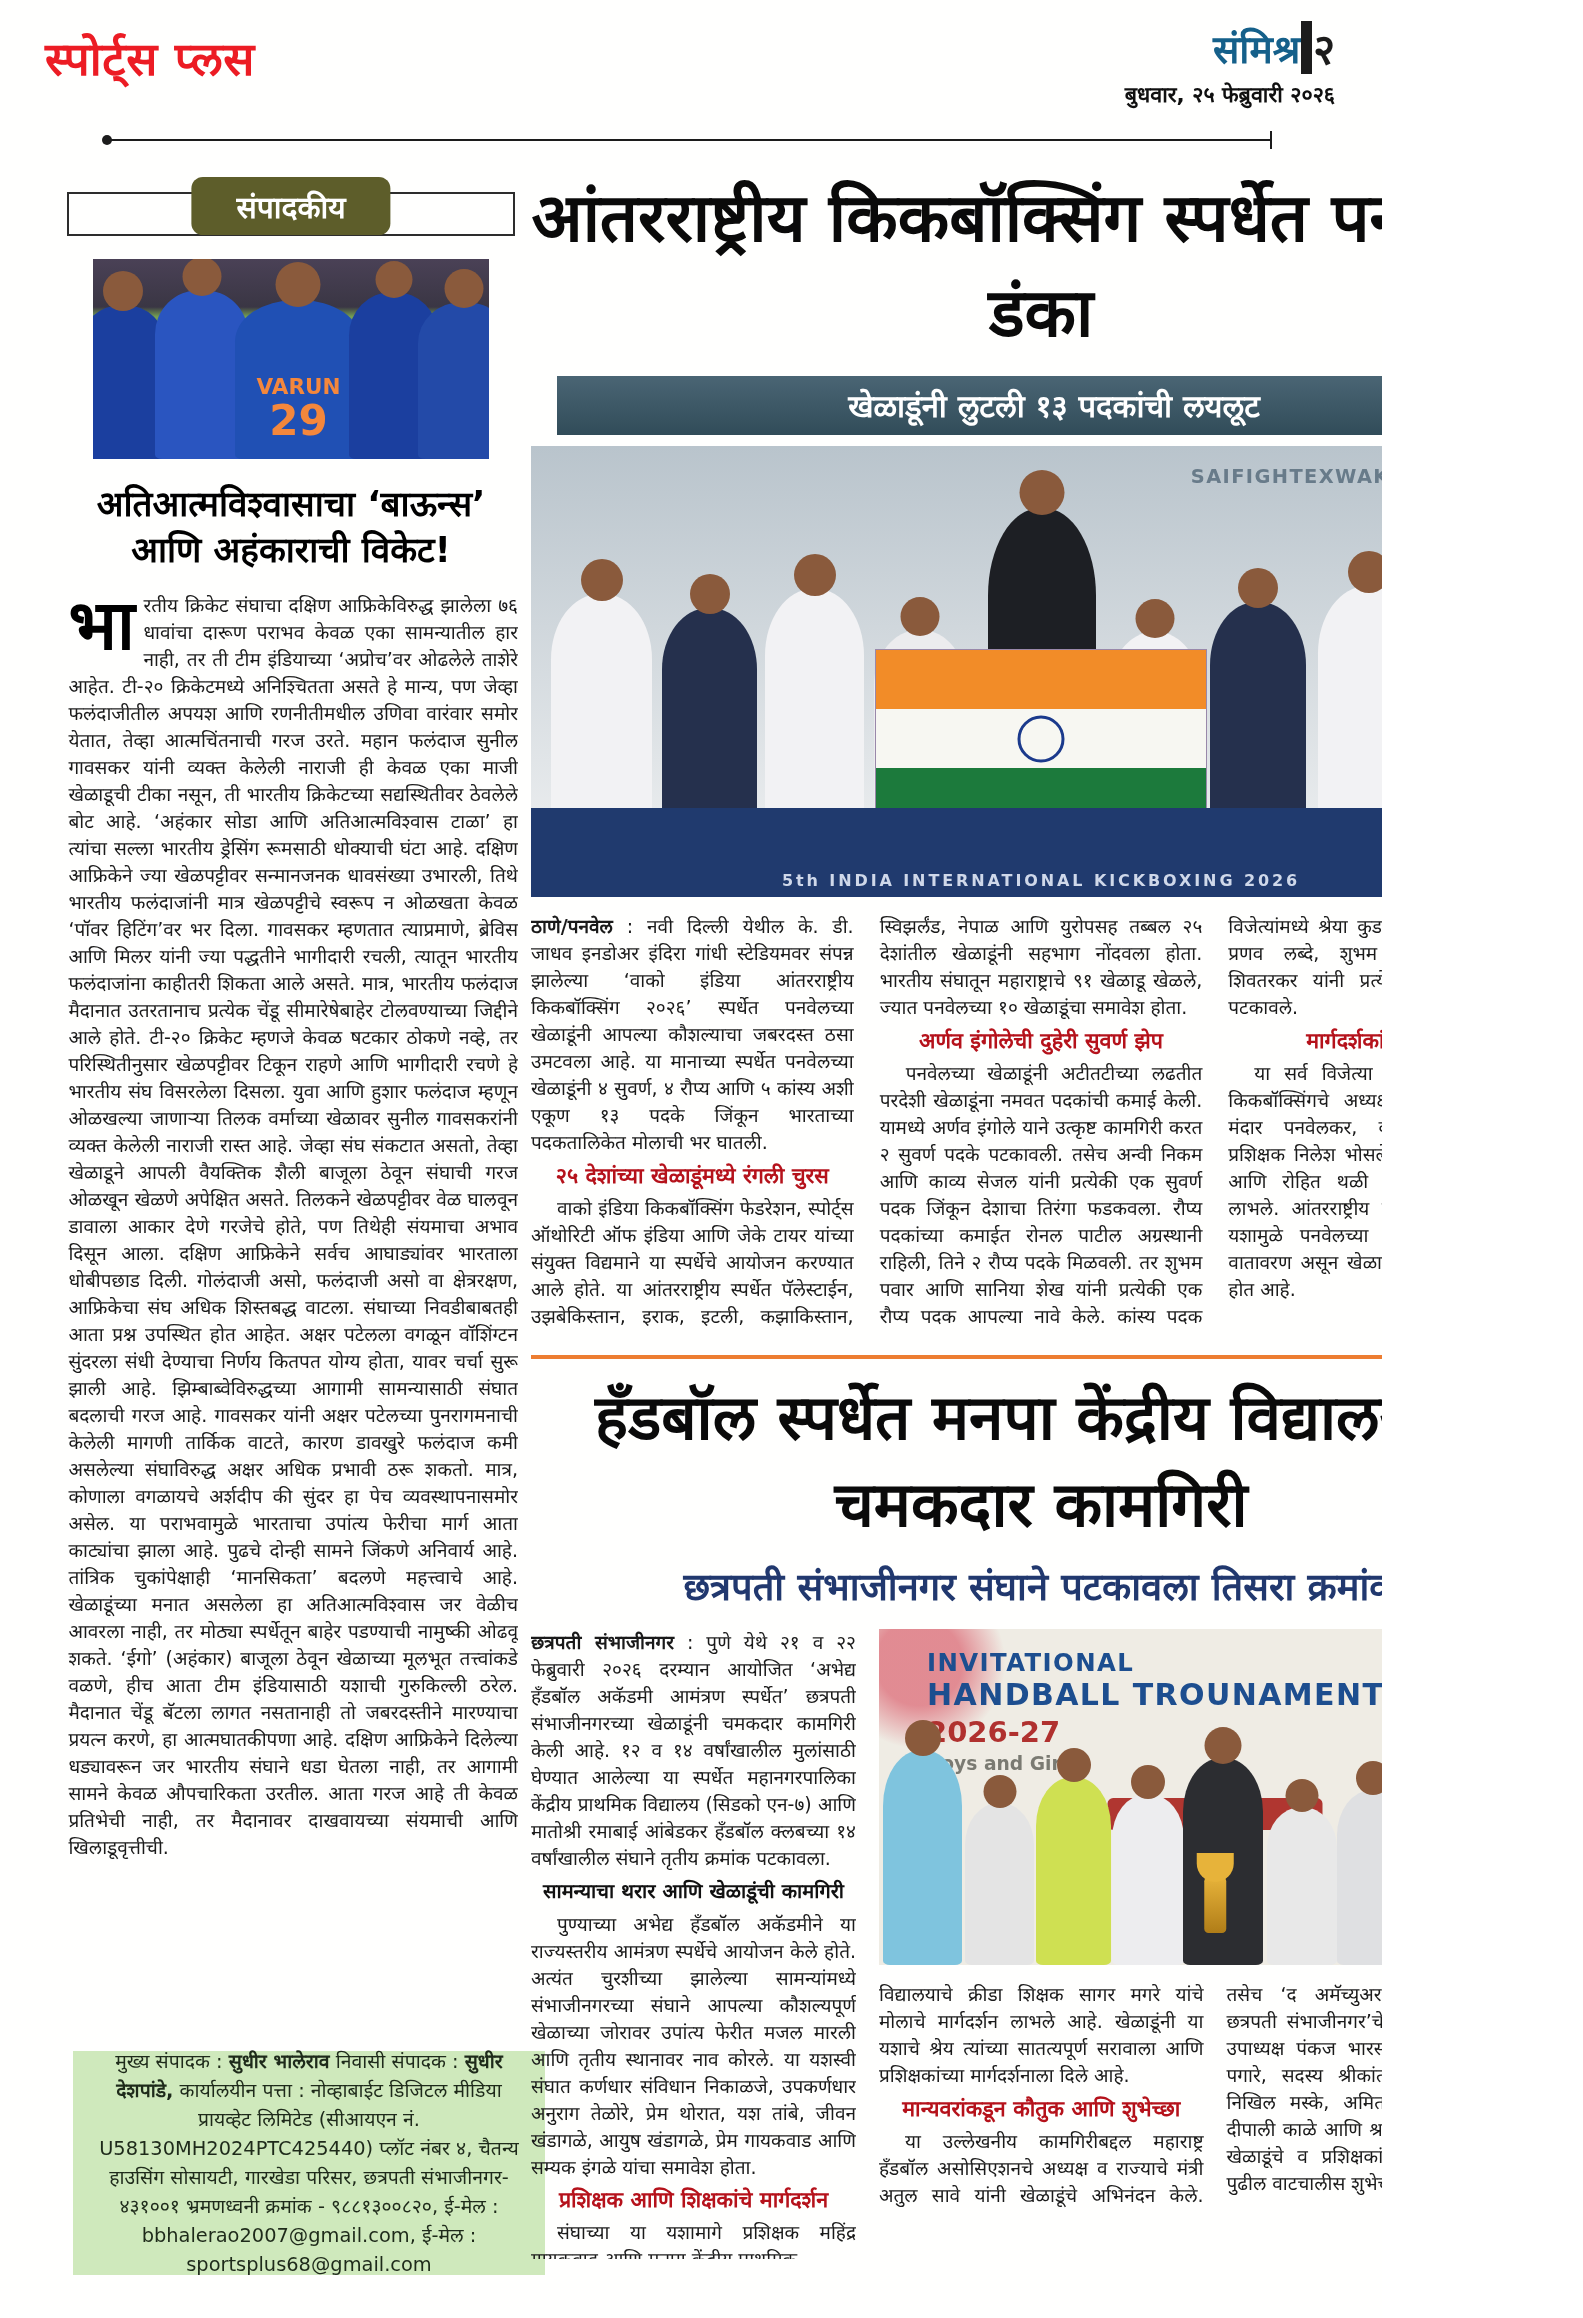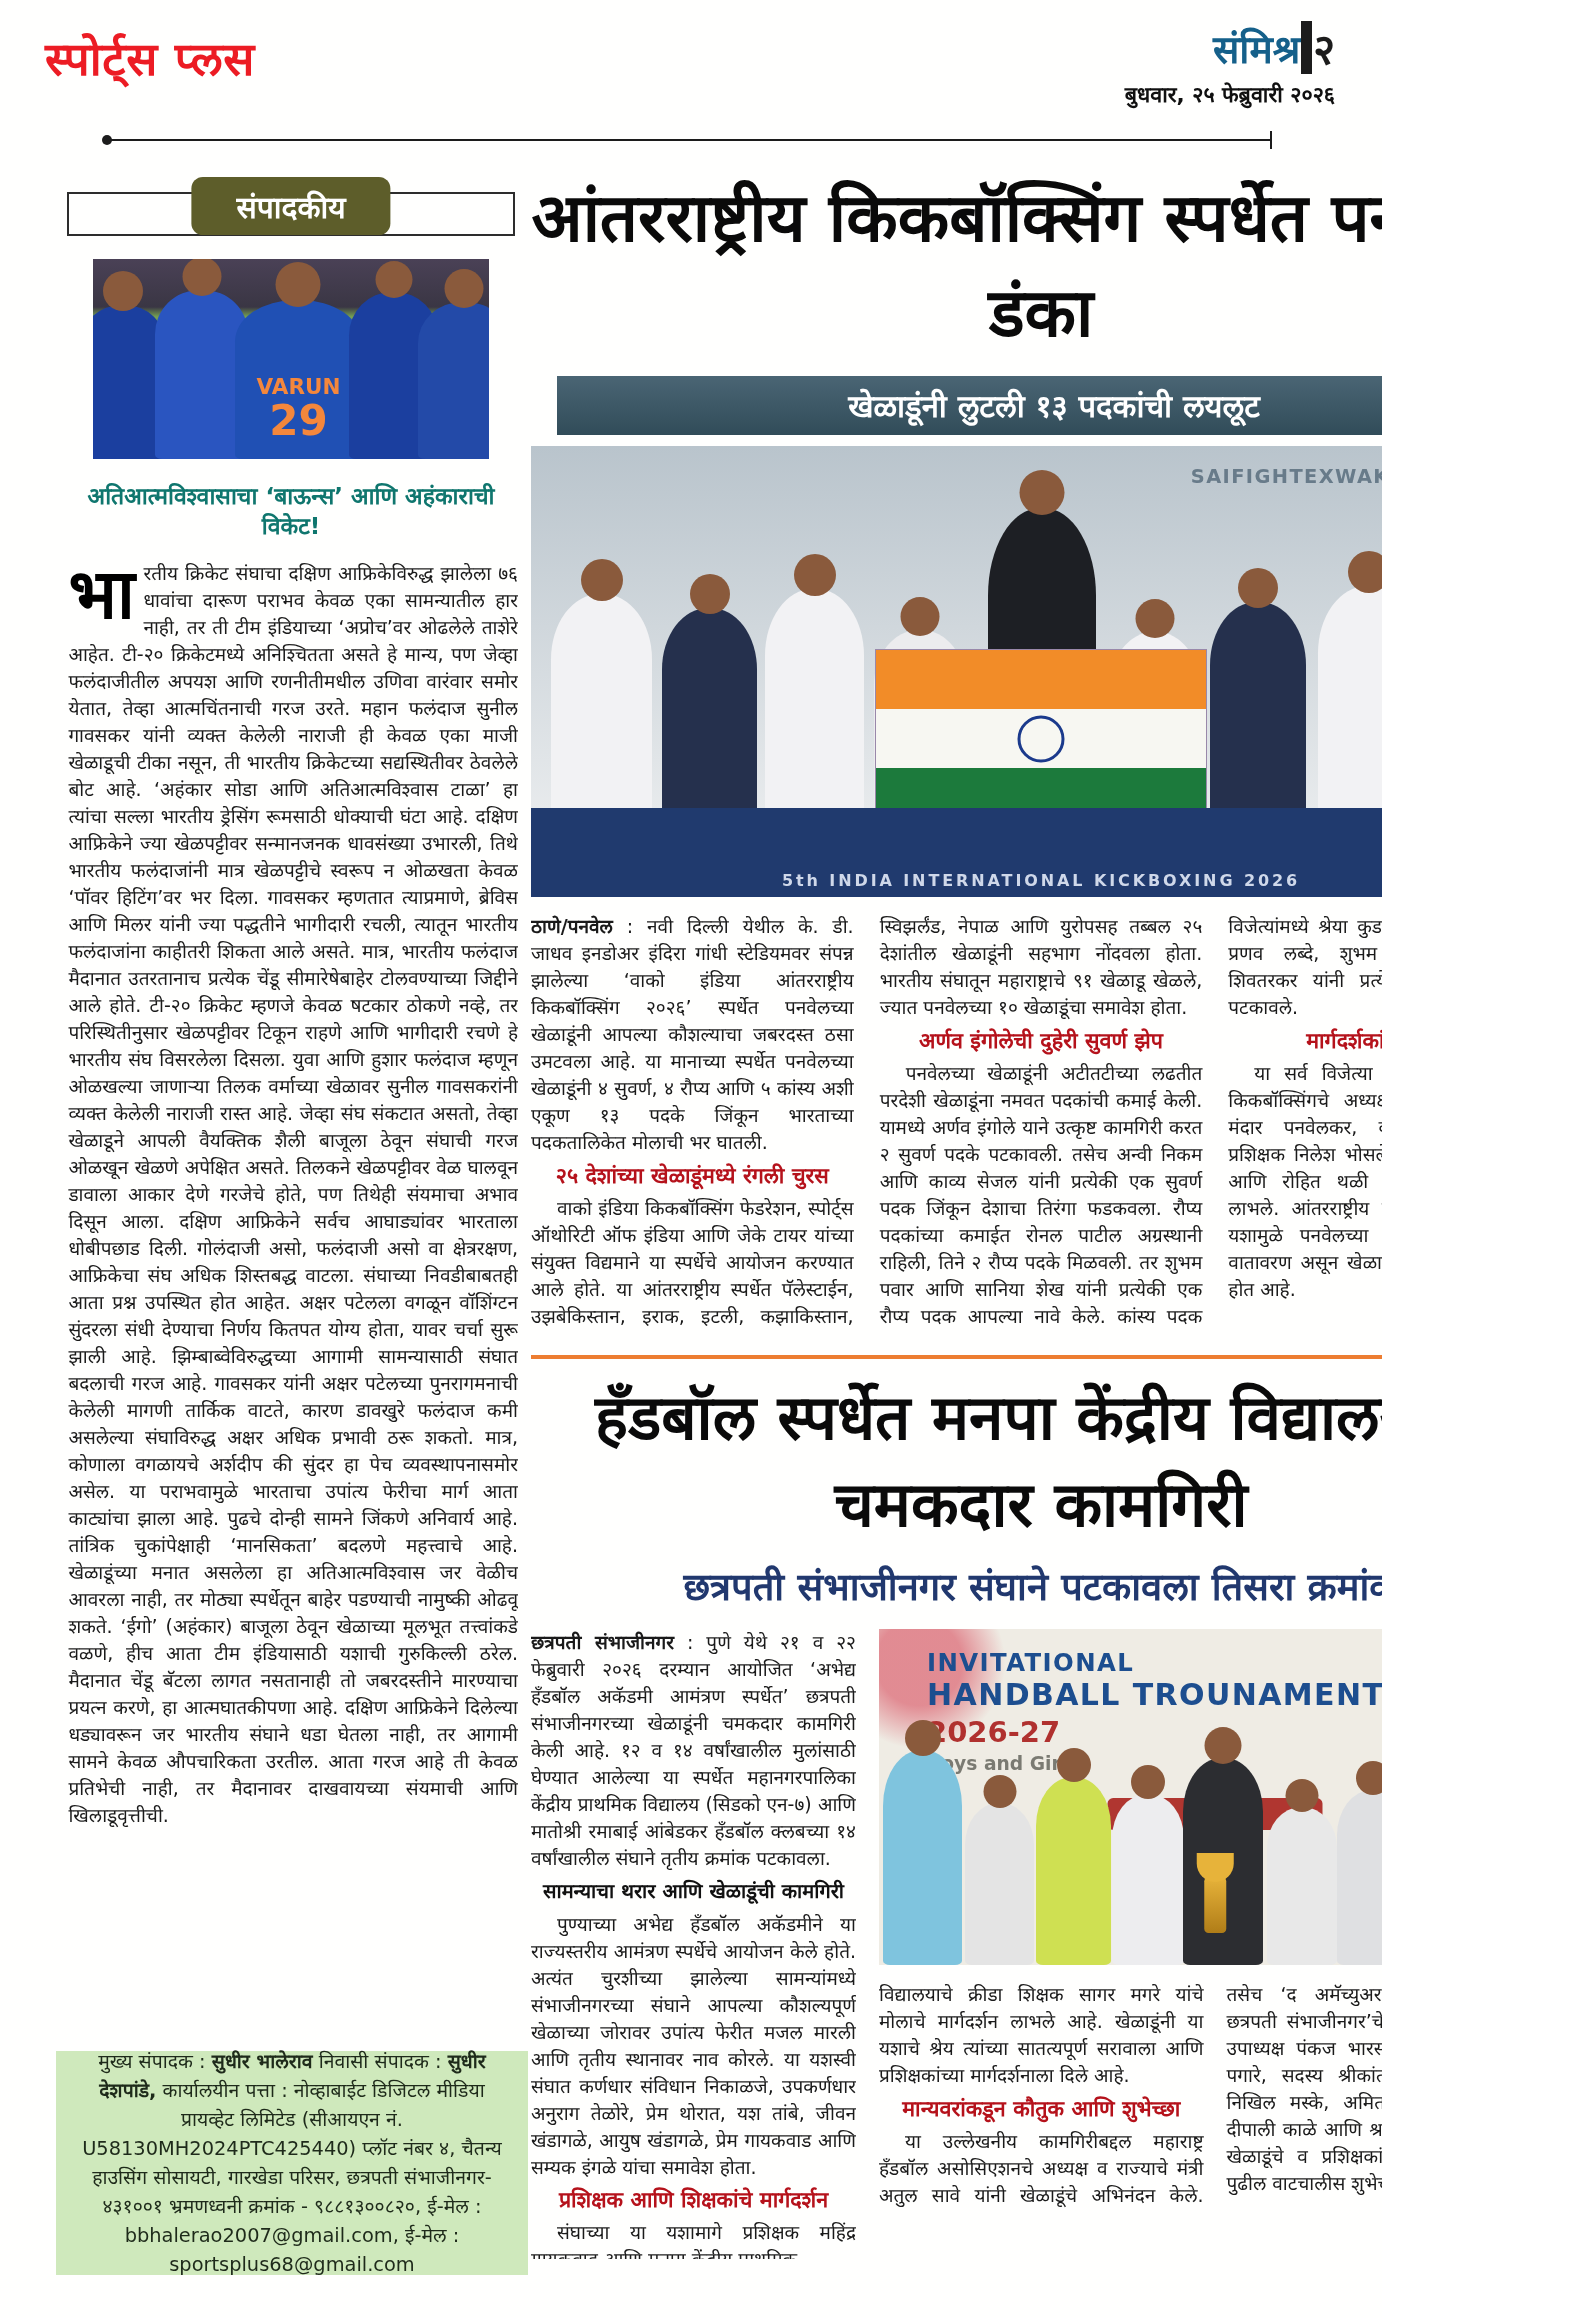--- a/index.html
+++ b/index.html
@@ -21,25 +21,25 @@
   
   .ed-col{position:absolute;left:54px;top:172px;width:474px;}
   .ed-frame{margin:20px 13px 0;border:2.9px solid #2d2d2d;height:40px;position:relative;}
   .ed-pill{position:absolute;left:50%;top:-17px;transform:translateX(-50%);background:#5d5d2a;color:#fff;
            font-size:30px;font-weight:800;padding:8.6px 45px;border-radius:11.5px;white-space:nowrap;}
   .ed-photo{position:relative;margin:23px auto 0;width:396px;height:200px;overflow:hidden;
             background:linear-gradient(180deg,#4a4156 0%,#3a3644 24%,#76a253 29%,#5d8a42 38%,#47537a 42%,#333a52 100%);}
   .jersey{position:absolute;left:141px;bottom:16px;width:129px;text-align:center;color:#f4873c;font-weight:800;line-height:1.05;}
   .jersey .jn{font-size:21.5px;display:block;}
   .jersey .jno{font-size:42px;display:block;}
-  .ed-headline{margin-top:21.5px;text-align:center;font-size:23px;font-weight:800;line-height:1.32;color:#0f766e;padding:0 5.7px;}
+  .ed-headline{margin-top:21.5px;text-align:center;font-size:35px;font-weight:800;line-height:1.32;color:#000000;padding:0 5.7px;}
   .ed-body{margin:18.7px 10px 0 14.4px;font-size:19px;line-height:27px;text-align:justify;height:1285px;overflow:hidden;color:#1a1a1a;}
   .dropcap{float:left;font-size:69px;line-height:56px;padding:5.7px 8.6px 0 0;font-weight:800;color:#000;}
 
-  .pub-box{position:absolute;left:56px;top:2051px;width:472px;height:224px;background:#cfe9bc;box-sizing:border-box;
+  .pub-box{position:absolute;left:73px;top:2051px;width:472px;height:224px;background:#cfe9bc;box-sizing:border-box;
            display:flex;align-items:center;padding:7.2px 18.7px;}
   .pub-box p{margin:0;text-align:center;font-size:19.4px;line-height:29px;color:#1e2a1a;}
   .pub-box b{font-weight:800;}
 
   
   .main{position:absolute;left:531px;top:171px;width:1020px;}
   .kb-headline{font-size:67px;font-weight:800;line-height:1.42;text-align:center;color:#0a0a0a;}
   .kb-bar{margin:14.4px 0 0 26px;background:linear-gradient(180deg,#4a6574,#314c59);color:#fff;
           font-size:31px;font-weight:800;text-align:center;padding:8.6px 0;}
   .photo{position:relative;overflow:hidden;}

